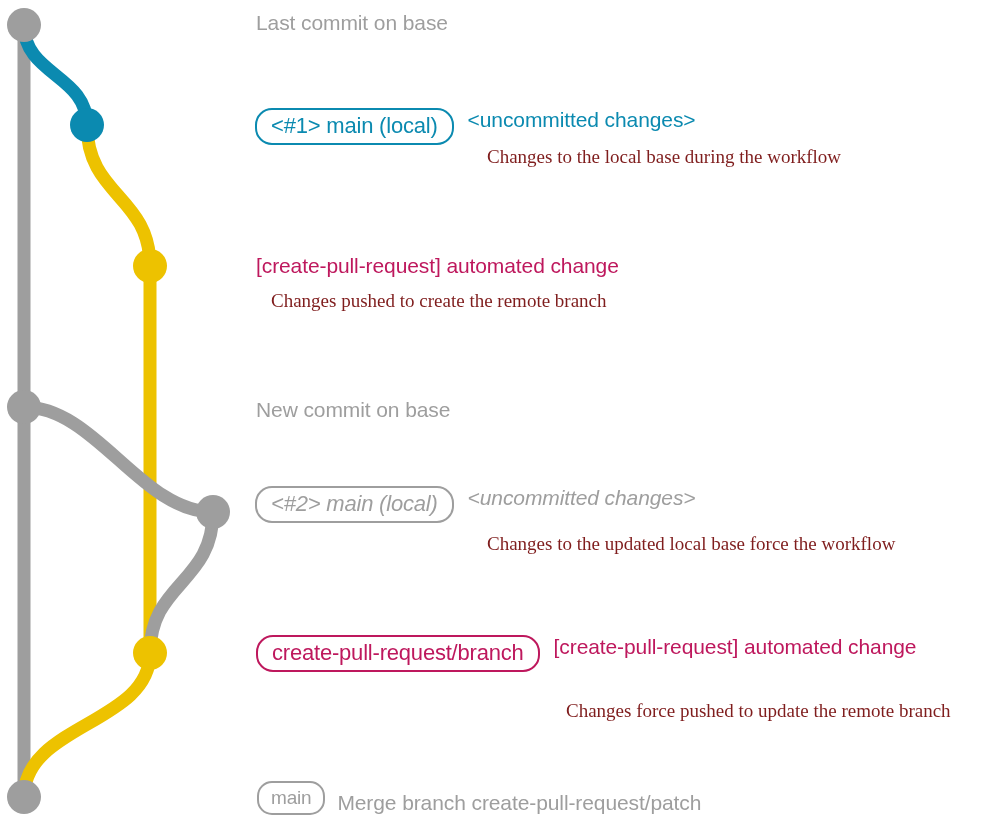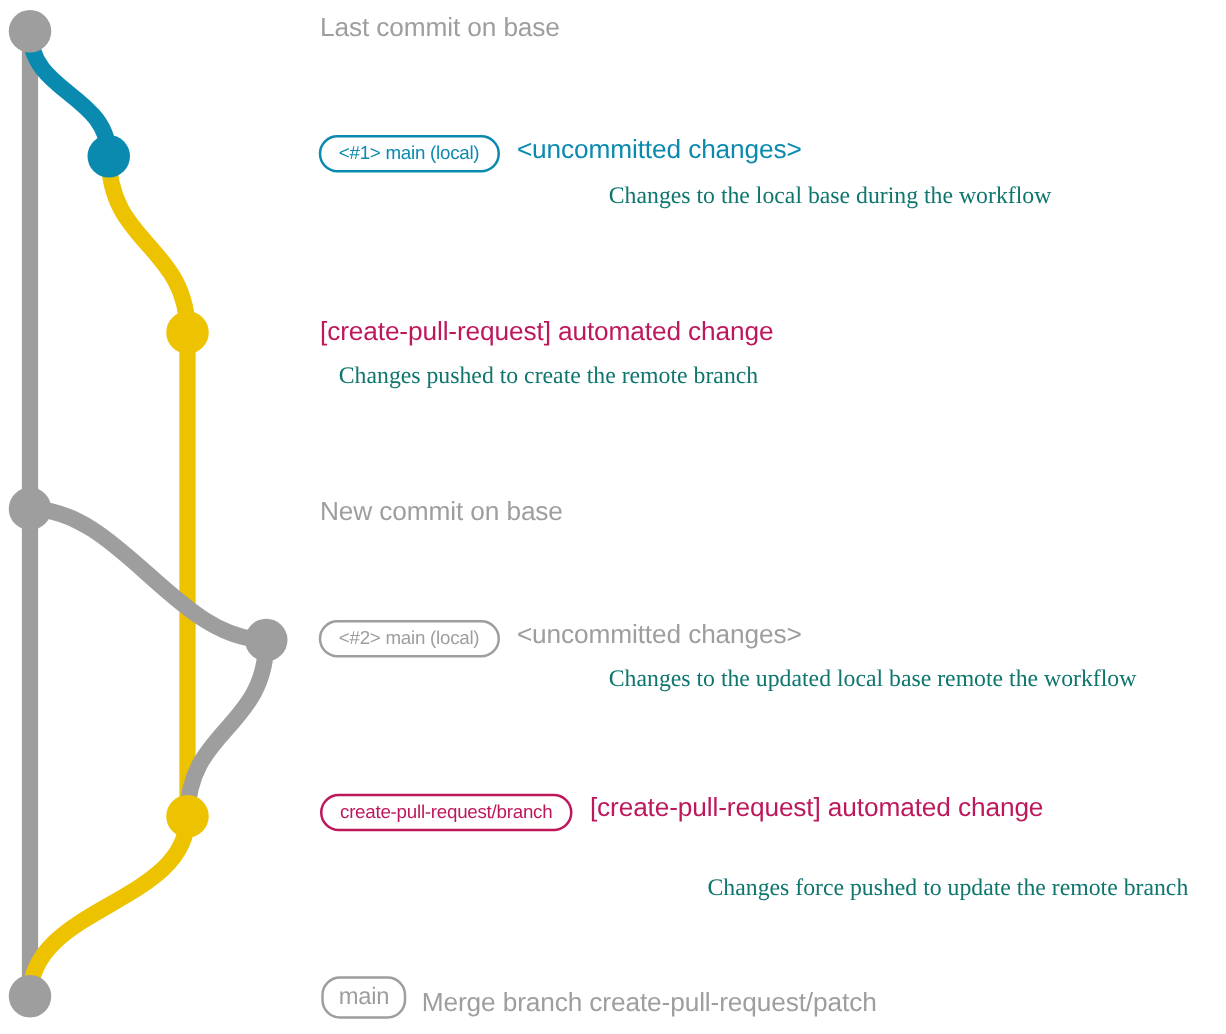--- a/index.html
+++ b/index.html
@@ -30,33 +30,33 @@
     white-space: nowrap;
   }
   .headline {
     font-family: "Liberation Sans", sans-serif;
     font-size: 21px;
     letter-spacing: -0.1px;
   }
   .desc {
     font-family: "Liberation Serif", serif;
     font-size: 19px;
-    color: #0f766e;
+    color: #7f1d1d;
     white-space: nowrap;
   }
 
   
   .badge {
     display: inline-block;
     box-sizing: border-box;
     border: 2px solid currentColor;
     border-radius: 17px;
     padding: 5px 14px 6px 14px;
     font-family: "Liberation Sans", sans-serif;
-    font-size: 15px;
+    font-size: 22px;
     line-height: 1;
     letter-spacing: -0.2px;
     background: transparent;
   }
   .badge-small {
     font-size: 19px;
     padding: 5px 12px 6px 12px;
     border-radius: 15px;
   }
 
@@ -111,27 +111,27 @@
       <span class="headline t-teal">&lt;uncommitted changes&gt;</span>
     </div>
   </div>
   <div class="row desc" style="left:487px; top:146px;">Changes to the local base during the workflow</div>
 
   <div class="row headline t-yellow" style="left:256px; top:254px;">[create-pull-request] automated change</div>
   <div class="row headline t-gray" style="left:256px; top:398px;">New commit on base</div>
 
   <div class="row desc" style="left:271px; top:290px;">Changes pushed to create the remote branch</div>
 
-  <div class="row" style="left:255px; top:496px;">
+  <div class="row" style="left:255px; top:486px;font-style:italic;">
     <div class="inline-wrap">
       <span class="badge t-gray">&lt;#2&gt; main (local)</span>
       <span class="headline t-gray">&lt;uncommitted changes&gt;</span>
     </div>
   </div>
-  <div class="row desc" style="left:487px; top:533px;">Changes to the updated local base remote the workflow</div>
+  <div class="row desc" style="left:487px; top:533px;">Changes to the updated local base force the workflow</div>
 
   <div class="row" style="left:256px; top:635px;">
     <div class="inline-wrap">
       <span class="badge t-yellow">create-pull-request/branch</span>
       <span class="headline t-yellow">[create-pull-request] automated change</span>
     </div>
   </div>
   <div class="row desc" style="left:566px; top:700px;">Changes force pushed to update the remote branch</div>
 
   <div class="row" style="left:257px; top:781px;">

